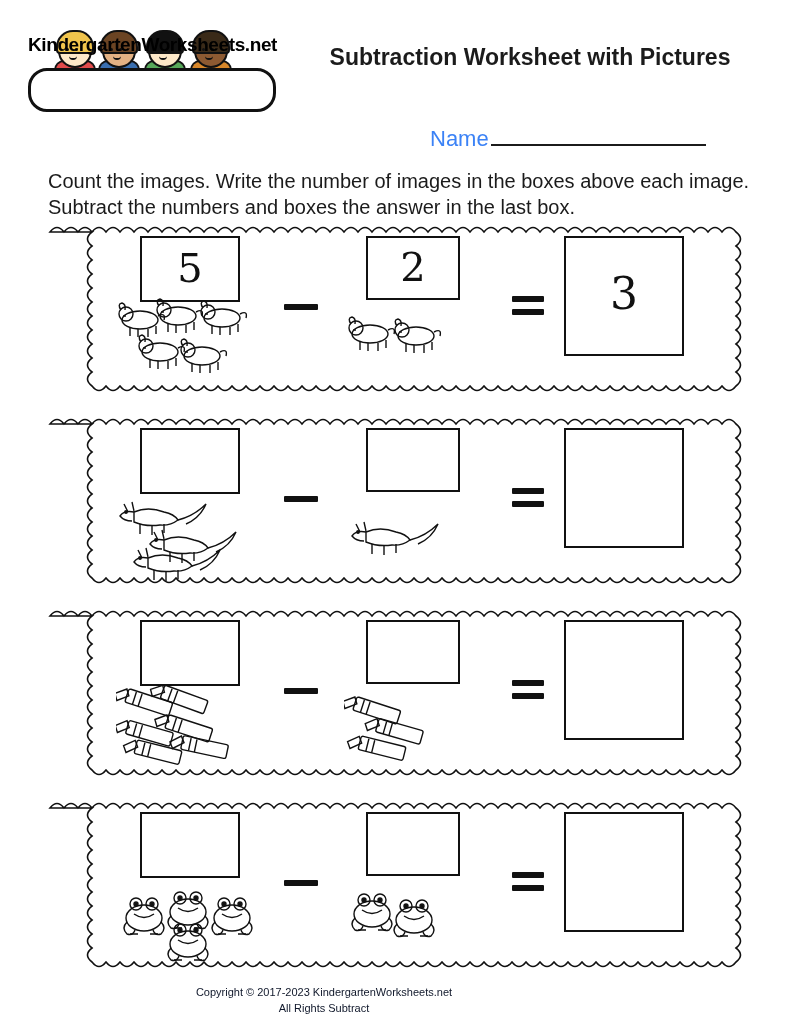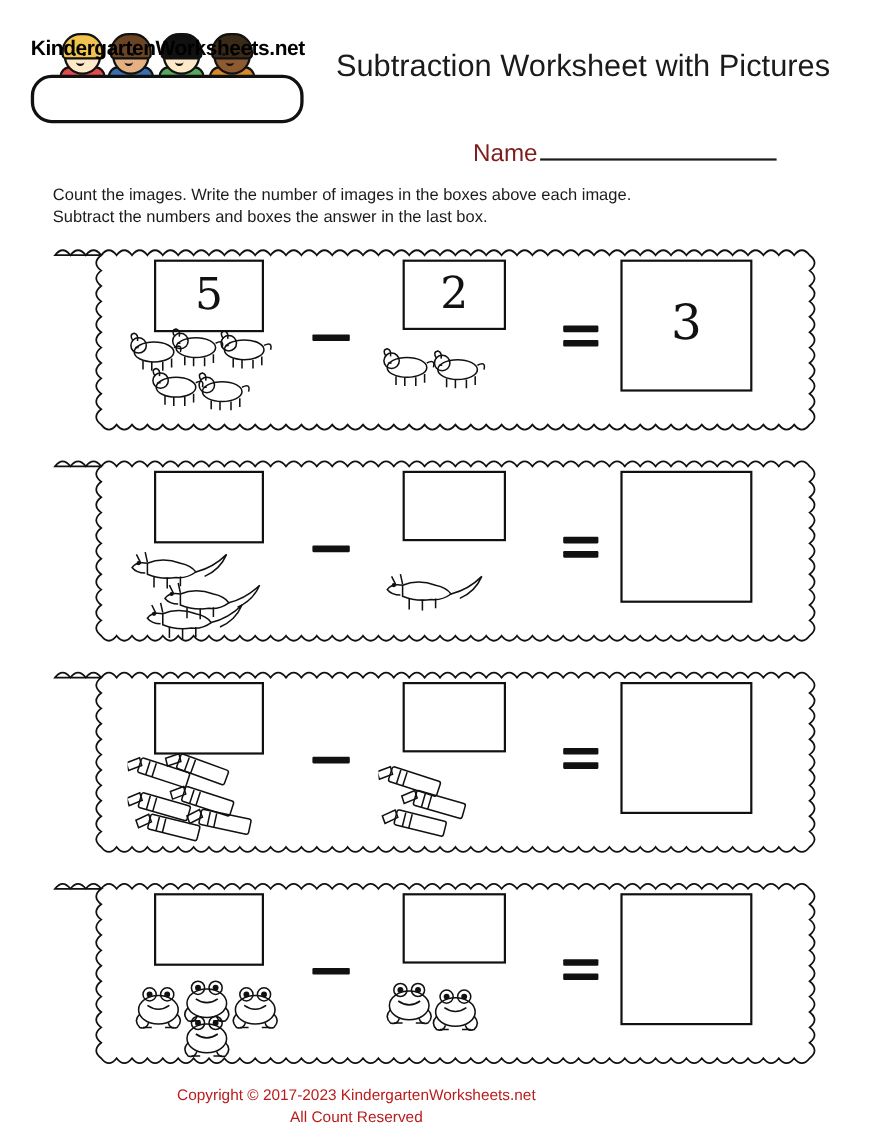--- a/index.html
+++ b/index.html
@@ -144,48 +144,48 @@
     font-weight: bold;
     color: #333;
   }
 
   .title {
     position: absolute;
     left: 285px;
     top: 26px;
     width: 490px;
     text-align: center;
-    font-size: 28px;
-    font-weight: normal;
+    font-size: 23px;
+    font-weight: bold;
     color: #1b1b1b;
   }
   .name-row {
     position: absolute;
     left: 430px;
     top: 108px;
     width: 340px;
     font-size: 22px;
-    color: #7f1d1d;
+    color: #3b82f6;
   }
   .name-label { display: inline-block; }
   .name-line {
     display: inline-block;
     width: 215px;
     border-bottom: 2px solid #1b1b1b;
     height: 18px;
     margin-left: 2px;
   }
 
   
   .instructions {
     position: absolute;
     left: 48px;
     top: 168px;
     width: 720px;
-    font-size: 15px;
+    font-size: 20px;
     line-height: 1.32;
     color: #1b1b1b;
   }
 
   
   .problems {
     position: absolute;
     left: 22px;
     top: 222px;
     width: 756px;
@@ -274,22 +274,22 @@
   .pic-a { left: 72px; top: 74px; width: 160px; height: 100px; }
   .pic-b { left: 300px; top: 80px; width: 130px; height: 90px; }
 
   
   .footer {
     position: absolute;
     left: 0;
     top: 985px;
     width: 648px;
     text-align: center;
-    font-size: 14px;
-    color: #b91c1c;
+    font-size: 11px;
+    color: #0f172a;
     line-height: 1.45;
   }
 </style>
 </head>
 <body>
 
 <div class="header">
 
   <div class="logo-wrap">
     <div class="logo-kids">
@@ -692,14 +692,14 @@
           </g>
         </g>
       </svg>
     </div>
   </div>
 
 </div>
 
 <div class="footer">
   <div>Copyright © 2017-2023 KindergartenWorksheets.net</div>
-  <div>All Count Reserved</div>
+  <div>All Rights Subtract</div>
 </div>
 
 </body></html>

